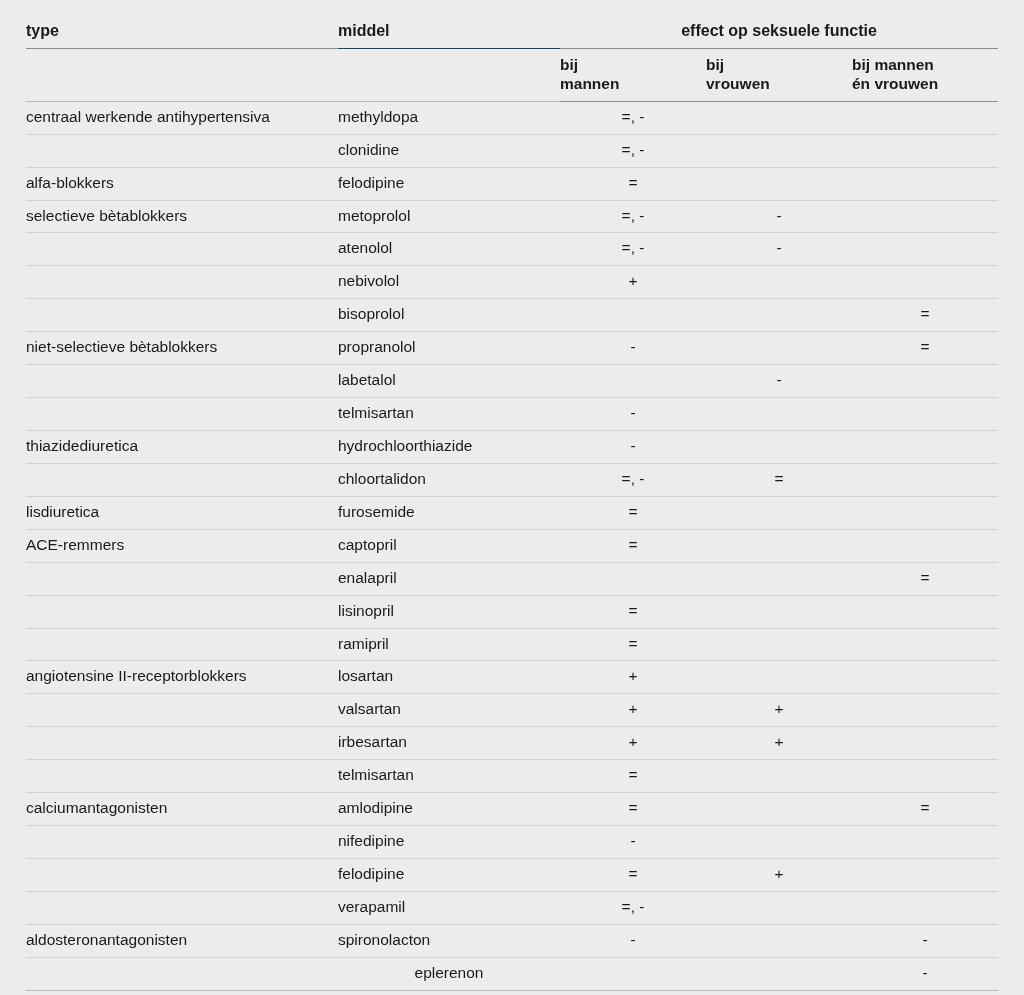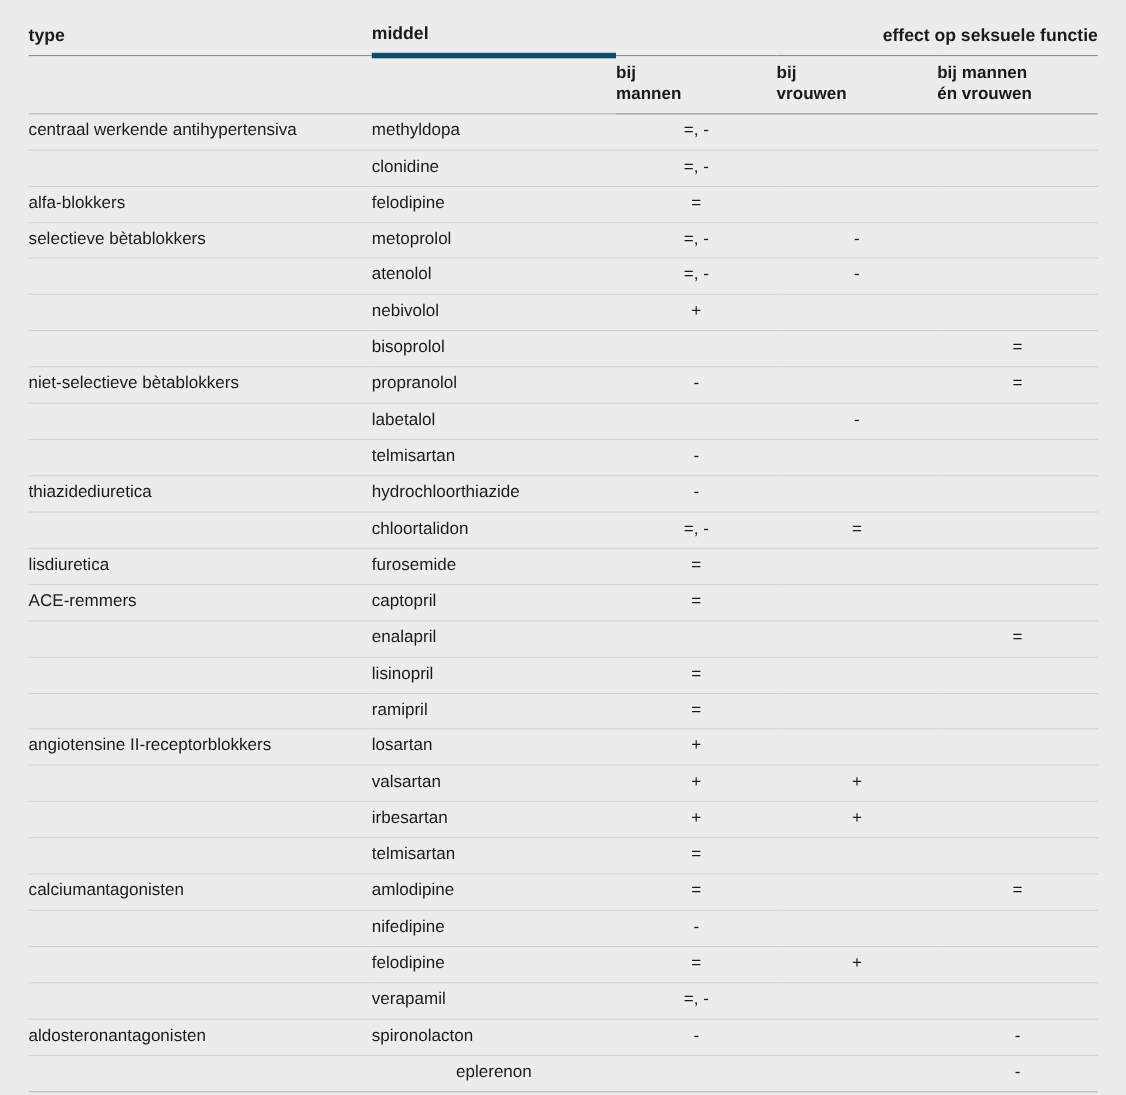--- a/index.html
+++ b/index.html
@@ -32,25 +32,25 @@
   table.tbl col.c-mv   { width: 146px; }
 
   .hdr-top th {
     font-weight: bold;
     font-size: 16px;
     text-align: left;
     padding: 0 0 8px 0;
     vertical-align: bottom;
   }
   .hdr-top th.span3 {
-    text-align: right;
+    text-align: center;
     padding-left: 0;
   }
   .hdr-top th.c1 { border-bottom: 1px solid #8c8c8c; }
-  .hdr-top th.c2 { border-bottom: 5px solid #0c4a6e; }
+  .hdr-top th.c2 { border-bottom: 1px solid #0c4a6e; }
   .hdr-top th.spanline { border-bottom: 1px solid #8c8c8c; }
 
   .hdr-sub th {
     font-weight: bold;
     font-size: 15.5px;
     text-align: left;
     padding: 6px 0 7px 0;
     vertical-align: bottom;
     line-height: 1.25;
     border-bottom: 1px solid #8c8c8c;

